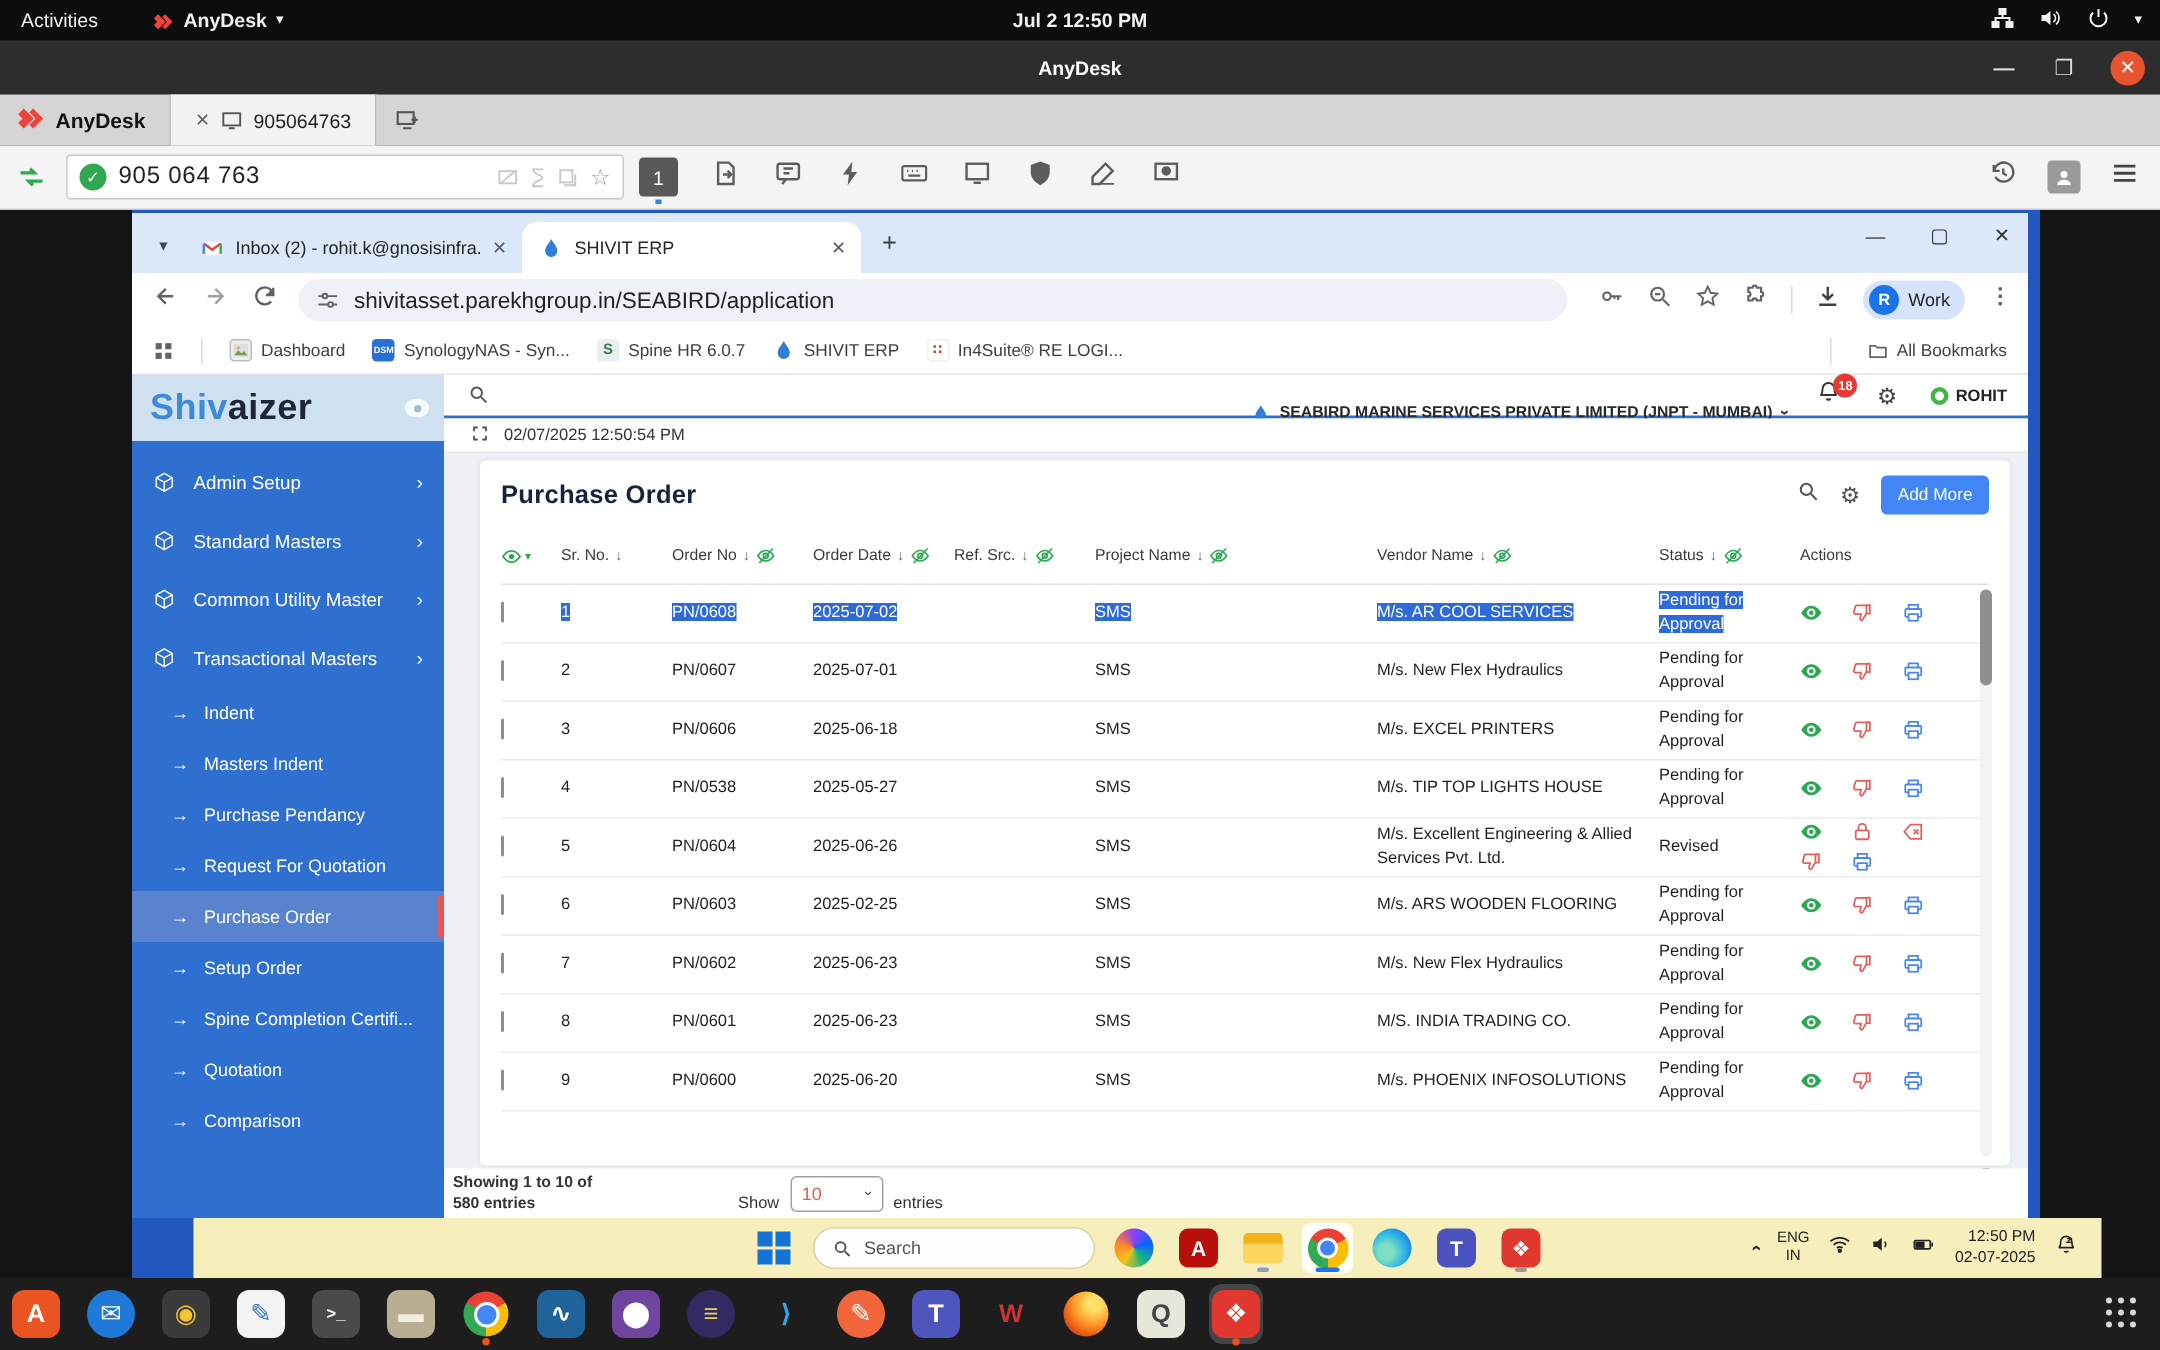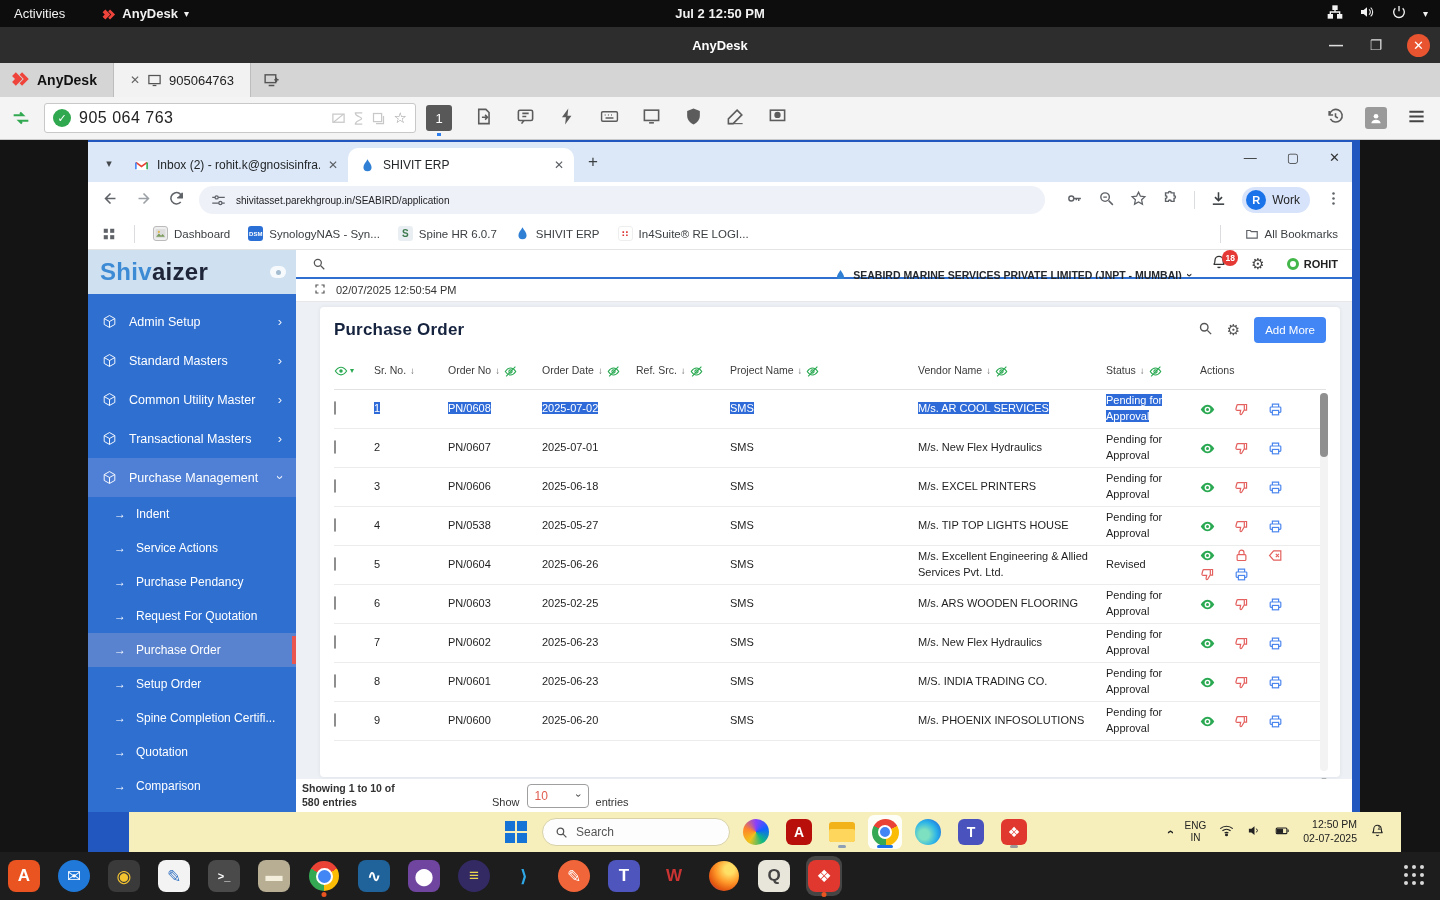--- a/index.html
+++ b/index.html
@@ -64,21 +64,21 @@
   .c-tab svg { width:15px; height:15px; flex:none; }
   .c-plus { width:26px; height:26px; margin:0 0 7px 6px; display:flex; align-items:center; justify-content:center; font-size:17px; color:#3c4043; }
   .c-winctl { position:absolute; right:12px; top:0; height:30px; display:flex; gap:30px; align-items:center; color:#333; font-size:13px; }
 
   
   .c-addr { height:36px; background:#fff; display:flex; align-items:center; padding:0 10px 0 14px; gap:14px; }
   .c-nav { color:#5f6368; display:flex; gap:16px; align-items:center; }
   .c-nav svg { width:17px; height:17px; }
   .omni { flex:1; max-width:846px; height:28px; background:#eef1f8; border-radius:14px; display:flex; align-items:center; gap:10px; padding:0 12px; }
   .omni svg { width:15px; height:15px; }
-  .omni .url { font-size:10px; color:#202124; }
+  .omni .url { font-size:15px; color:#202124; }
   .c-acticons { display:flex; align-items:center; gap:15px; color:#5f6368; margin-left:auto; }
   .c-acticons svg { width:17px; height:17px; }
   .c-sep { width:1px; height:18px; background:#dadce0; }
   .c-profile { height:26px; background:#d7e3fb; border-radius:13px; display:flex; align-items:center; gap:6px; padding:0 10px 0 4px; }
   .c-avatar { width:20px; height:20px; border-radius:50%; background:#1a73e8; color:#fff; font-size:11px; display:flex; align-items:center; justify-content:center; font-weight:700; }
   .c-profile .nm { font-size:12px; color:#1f1f1f; }
 
   
   .c-bm { height:32px; background:#fff; border-bottom:1px solid #e4e4e4; display:flex; align-items:center; padding:0 14px; gap:18px; font-size:11.5px; color:#3c4043; }
   .bm-item { display:flex; align-items:center; gap:6px; white-space:nowrap; }
@@ -509,37 +509,29 @@
                   <span class="s-chev">›</span>
                 </div>
                 <div class="s-item">
                   <span class="s-cube"><svg class="ic" viewBox="0 0 24 24" fill="none" stroke="#fff" stroke-width="1.5">
                       <path d="M12 2.5l8.5 4.8v9.4L12 21.5l-8.5-4.8V7.3z"></path>
                       <path d="M3.5 7.3L12 12l8.5-4.7M12 12v9.5"></path>
                     </svg></span>
                   <span class="s-lab">Transactional Masters</span>
                   <span class="s-chev">›</span>
                 </div>
-                <div class="s-item exp">
-                  <span class="s-cube"><svg class="ic" viewBox="0 0 24 24" fill="none" stroke="#fff" stroke-width="1.5">
-                      <path d="M12 2.5l8.5 4.8v9.4L12 21.5l-8.5-4.8V7.3z"></path>
-                      <path d="M3.5 7.3L12 12l8.5-4.7M12 12v9.5"></path>
-                    </svg></span>
-                  <span class="s-lab">Purchase Management</span>
-                  <span class="s-chev rot">›</span>
-                </div>
               </div>
             <div>
                 <div class="s-sub">
                   <span class="s-arrow">→</span>
                   <span>Indent</span>
                 </div>
                 <div class="s-sub">
                   <span class="s-arrow">→</span>
-                  <span>Service Actions</span>
+                  <span>Masters Indent</span>
                 </div>
                 <div class="s-sub">
                   <span class="s-arrow">→</span>
                   <span>Purchase Pendancy</span>
                 </div>
                 <div class="s-sub">
                   <span class="s-arrow">→</span>
                   <span>Request For Quotation</span>
                 </div>
                 <div class="s-sub act">

